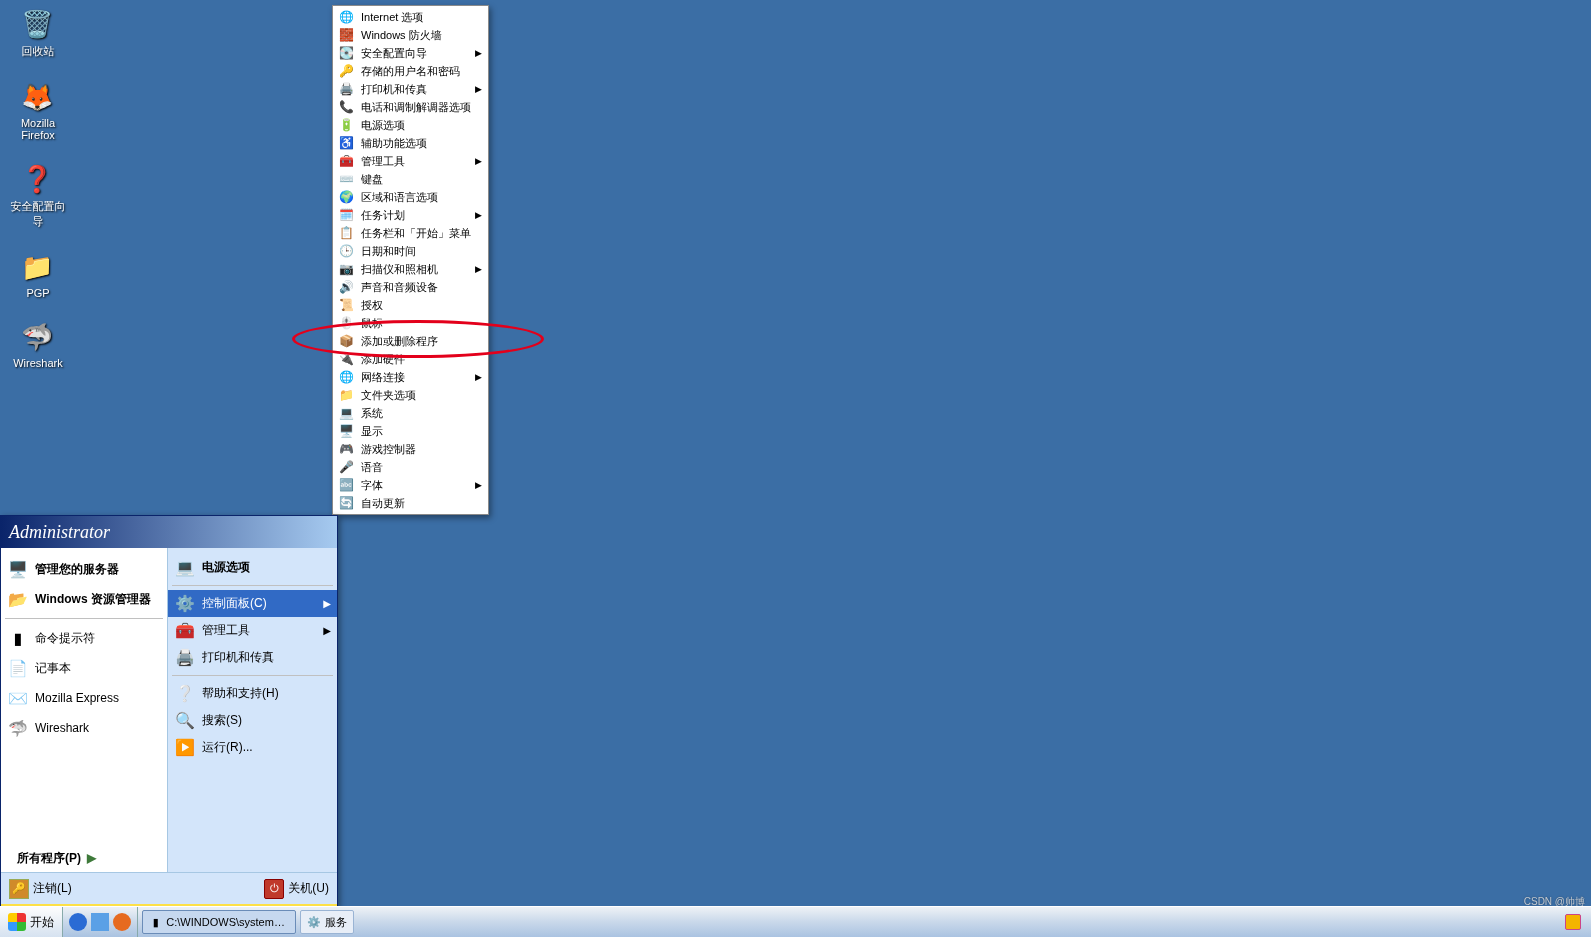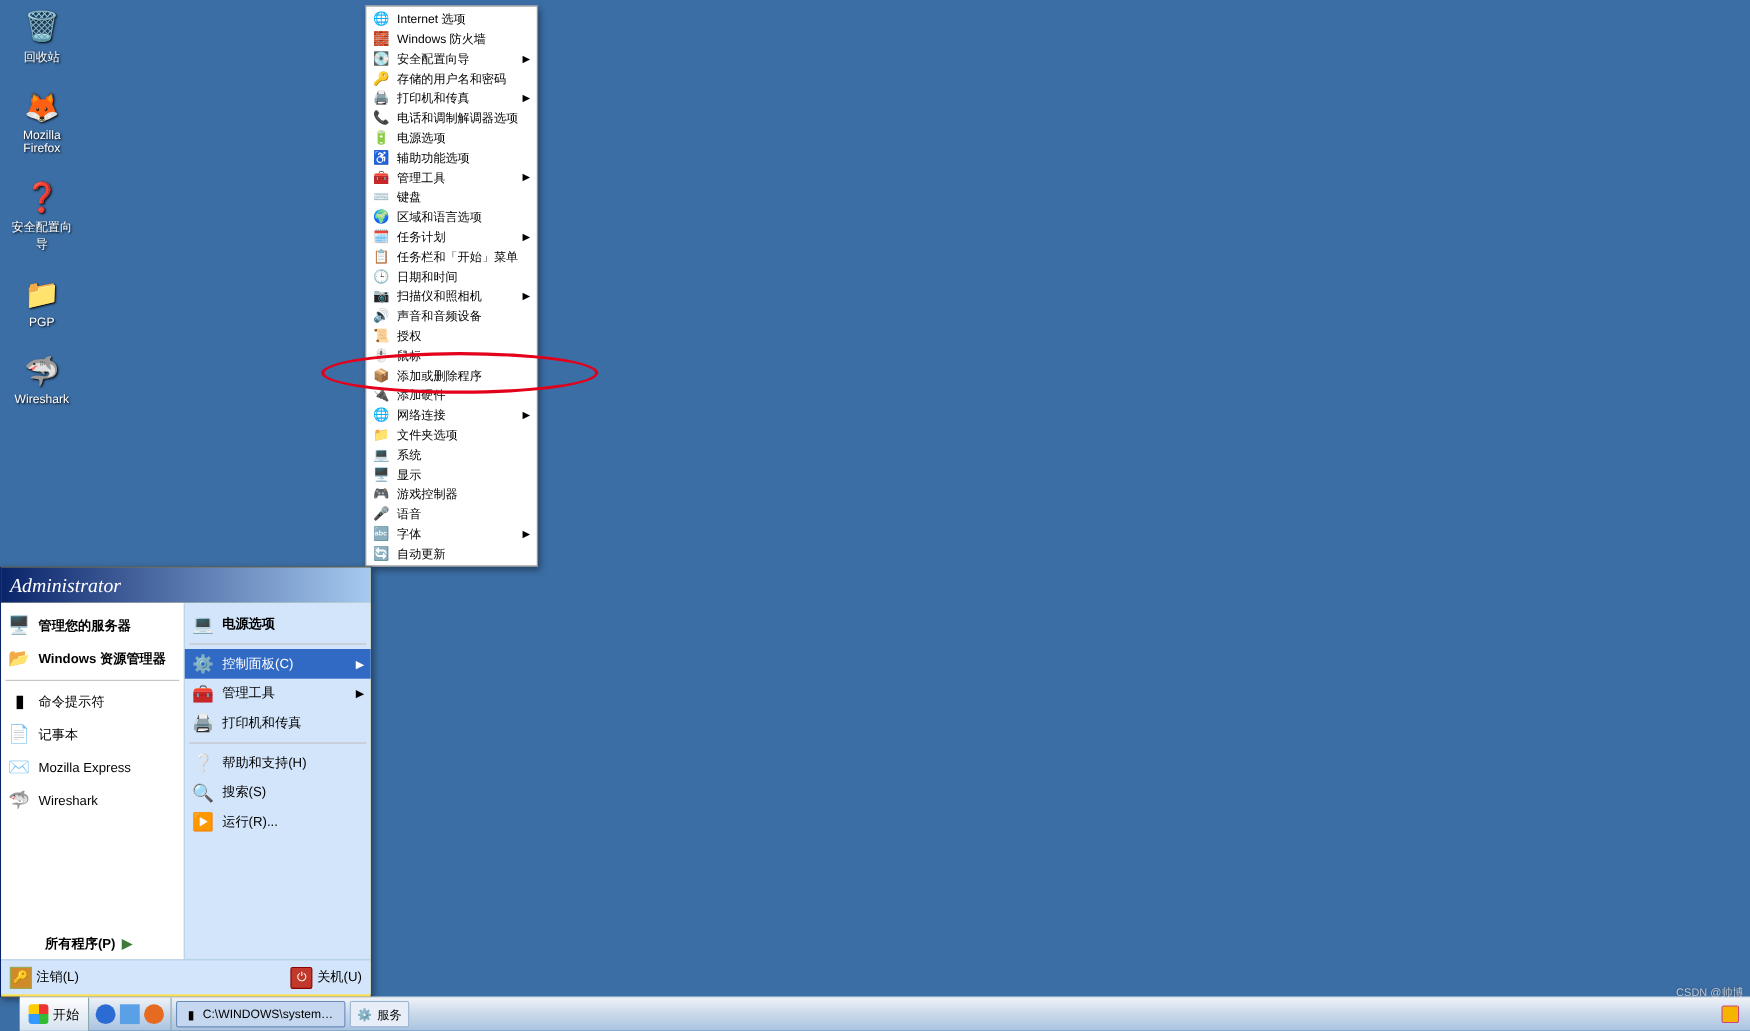--- a/index.html
+++ b/index.html
@@ -65,22 +65,22 @@
   }
   .sm-sep-line { height:1px; background:#c0c0c0; margin: 4px 4px; }
 
   .sm-footer {
     height: 32px; background: #d3e5fa;
     border-top: 1px solid #a6c7e3;
     display: flex; justify-content: space-between; align-items: center;
     padding: 0 8px; box-sizing: border-box;
   }
   .sm-all-programs {
-    position: absolute; bottom: 36px; left: 12px; width: 198px;
-    height: 24px; display:flex; align-items:center; padding-left: 28px;
+    position: absolute; bottom: 36px; left: 0; width: 198px;
+    height: 24px; display:flex; align-items:center; padding-left: 16px;
     box-sizing: border-box; font-weight: bold; cursor:pointer;
   }
   .sm-all-programs .arr {
     margin-left: 6px; color: #3e7a3a; font-size: 12px;
   }
   .sm-footer .grp { display:flex; align-items:center; cursor:pointer; }
   .sm-footer .grp span { margin-left:4px; }
   .logoff-ico { width:18px;height:18px;background:#d08a2a;border:1px solid #9a5; display:flex;align-items:center;justify-content:center;color:#fff;font-size:11px;}
   .shutdown-ico { width:18px;height:18px;background:#c0392b;border:1px solid #800; border-radius:2px; display:flex;align-items:center;justify-content:center;color:#fff;font-size:11px;}
 
@@ -110,21 +110,21 @@
     border: 3px solid #e3001b;
     border-radius: 50%/50%;
     pointer-events: none;
   }
 
   
   .taskbar {
     position: absolute; left:0; right:0; bottom:0; height: 30px;
     background: linear-gradient(to bottom, #eef2f6 0%, #c9d8ea 50%, #aac3e1 100%);
     border-top: 1px solid #fff;
-    display:flex; align-items:center;margin-left:18px;
+    display:flex; align-items:center;
   }
   .start-btn {
     height: 100%; display:flex; align-items:center;
     padding: 0 8px; cursor:pointer;
     background: linear-gradient(to bottom, #fdfdfd, #d6e2f0);
     border-right: 1px solid #8aa;
   }
   .start-btn .flag { width:18px;height:18px;margin-right:4px;
     background: conic-gradient(#e33 0 25%, #3b3 0 50%, #39f 0 75%, #fc0 0); border-radius:3px;}
   .ql { display:flex; align-items:center; height:100%; border-right:1px solid #8aa; padding:0 4px;}

